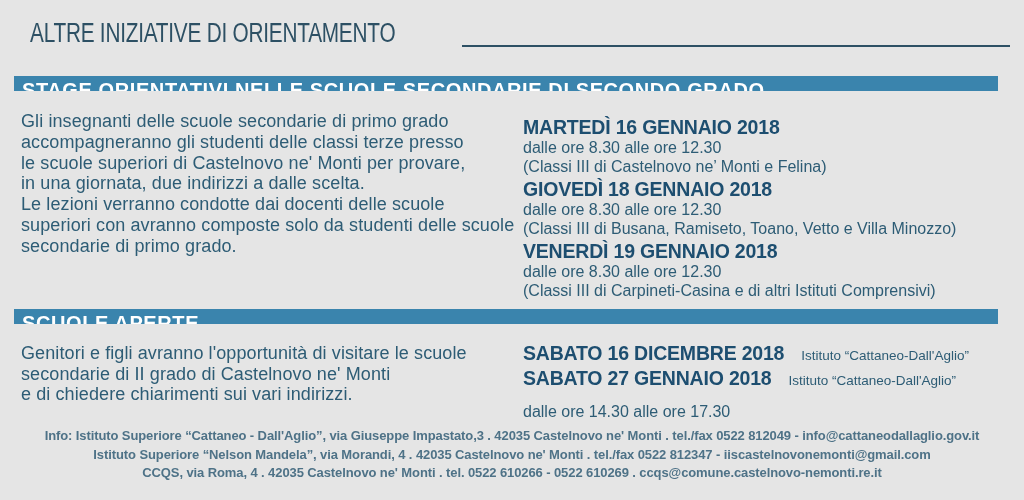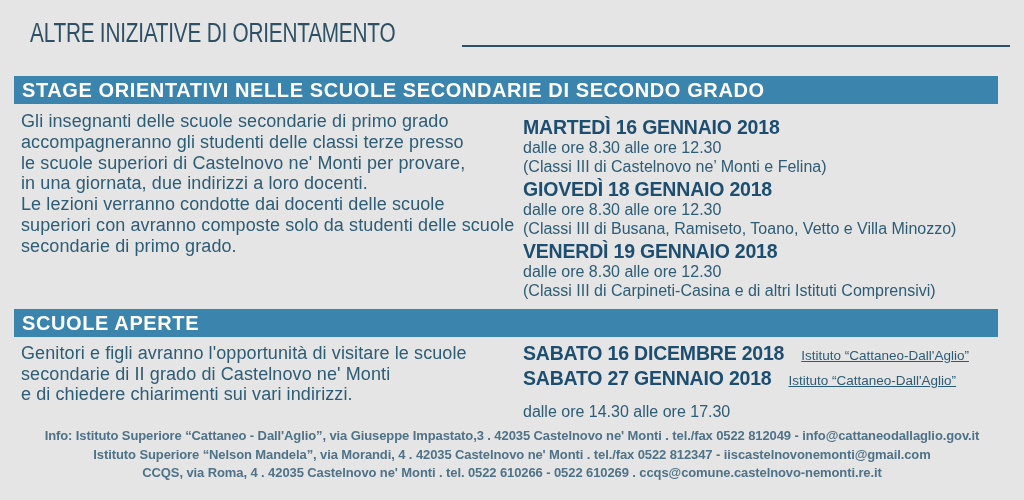--- a/index.html
+++ b/index.html
@@ -15,21 +15,21 @@
     font-size:27px;font-weight:400;color:#2d5064;
     letter-spacing:-0.3px;white-space:nowrap;
     transform:scaleX(0.77);transform-origin:0 0;
   }
   .title-rule{
     position:absolute;left:462px;right:14px;top:45px;height:0;
     border-bottom:2px solid #2d5064;
   }
   
   .banner{
-    position:absolute;left:14px;width:984px;height:28px;
+    position:absolute;left:14px;width:984px;height:15px;
     background:#3a84ad;overflow:hidden;
   }
   .banner-stage{top:76px;}
   .banner-open{top:309px;}
   .banner span{
     display:block;padding-left:8px;color:#ffffff;
     font-size:20px;font-weight:bold;line-height:29px;letter-spacing:0.6px;
     white-space:nowrap;
   }
   
@@ -47,21 +47,21 @@
   }
   .event-time{font-size:16px;line-height:18px;white-space:nowrap;}
   .event-classes{font-size:16px;line-height:20px;white-space:nowrap;}
   
   .opendays{position:absolute;left:523px;top:342px;width:500px;}
   .day-row{display:flex;align-items:baseline;height:25px;overflow:visible;gap:8px;}
   .day-date{
     font-size:19.5px;font-weight:bold;color:#1d4e70;
     letter-spacing:-0.2px;white-space:nowrap;
   }
-  .inst{margin-left:9px;text-decoration:underline;}
+  .inst{margin-left:9px;}
   .inst-line{display:block;font-size:13.5px;line-height:18px;color:#2d5c75;white-space:nowrap;}
   .open-time{margin-top:11px;font-size:16px;line-height:18px;white-space:nowrap;}
   
   .footer{
     position:absolute;left:0;right:0;top:427px;text-align:center;
     color:#4e7287;
     font-weight:bold;
   }
   .footer-line{font-size:13px;line-height:18.5px;letter-spacing:-0.1px;white-space:nowrap;}
 </style>
@@ -76,21 +76,21 @@
   </div>
 
   <div class="banner banner-stage">
     <span>STAGE ORIENTATIVI NELLE SCUOLE SECONDARIE DI SECONDO GRADO</span>
   </div>
 
   <div class="para para-stage">
     <div class="pline">Gli insegnanti delle scuole secondarie di primo grado</div>
     <div class="pline">accompagneranno gli studenti delle classi terze presso</div>
     <div class="pline">le scuole superiori di Castelnovo ne' Monti per provare,</div>
-    <div class="pline">in una giornata, due indirizzi a loro docenti.</div>
+    <div class="pline">in una giornata, due indirizzi a dalle scelta.</div>
     <div class="pline">Le lezioni verranno condotte dai docenti delle scuole</div>
     <div class="pline">superiori con avranno composte solo da studenti delle scuole</div>
     <div class="pline">secondarie di primo grado.</div>
   </div>
 
   <div class="events">
     <div class="event">
       <div class="event-date">MARTEDÌ 16 GENNAIO 2018</div>
       <div class="event-time">dalle ore 8.30 alle ore 12.30</div>
       <div class="event-classes">(Classi III di Castelnovo ne’ Monti e Felina)</div>

